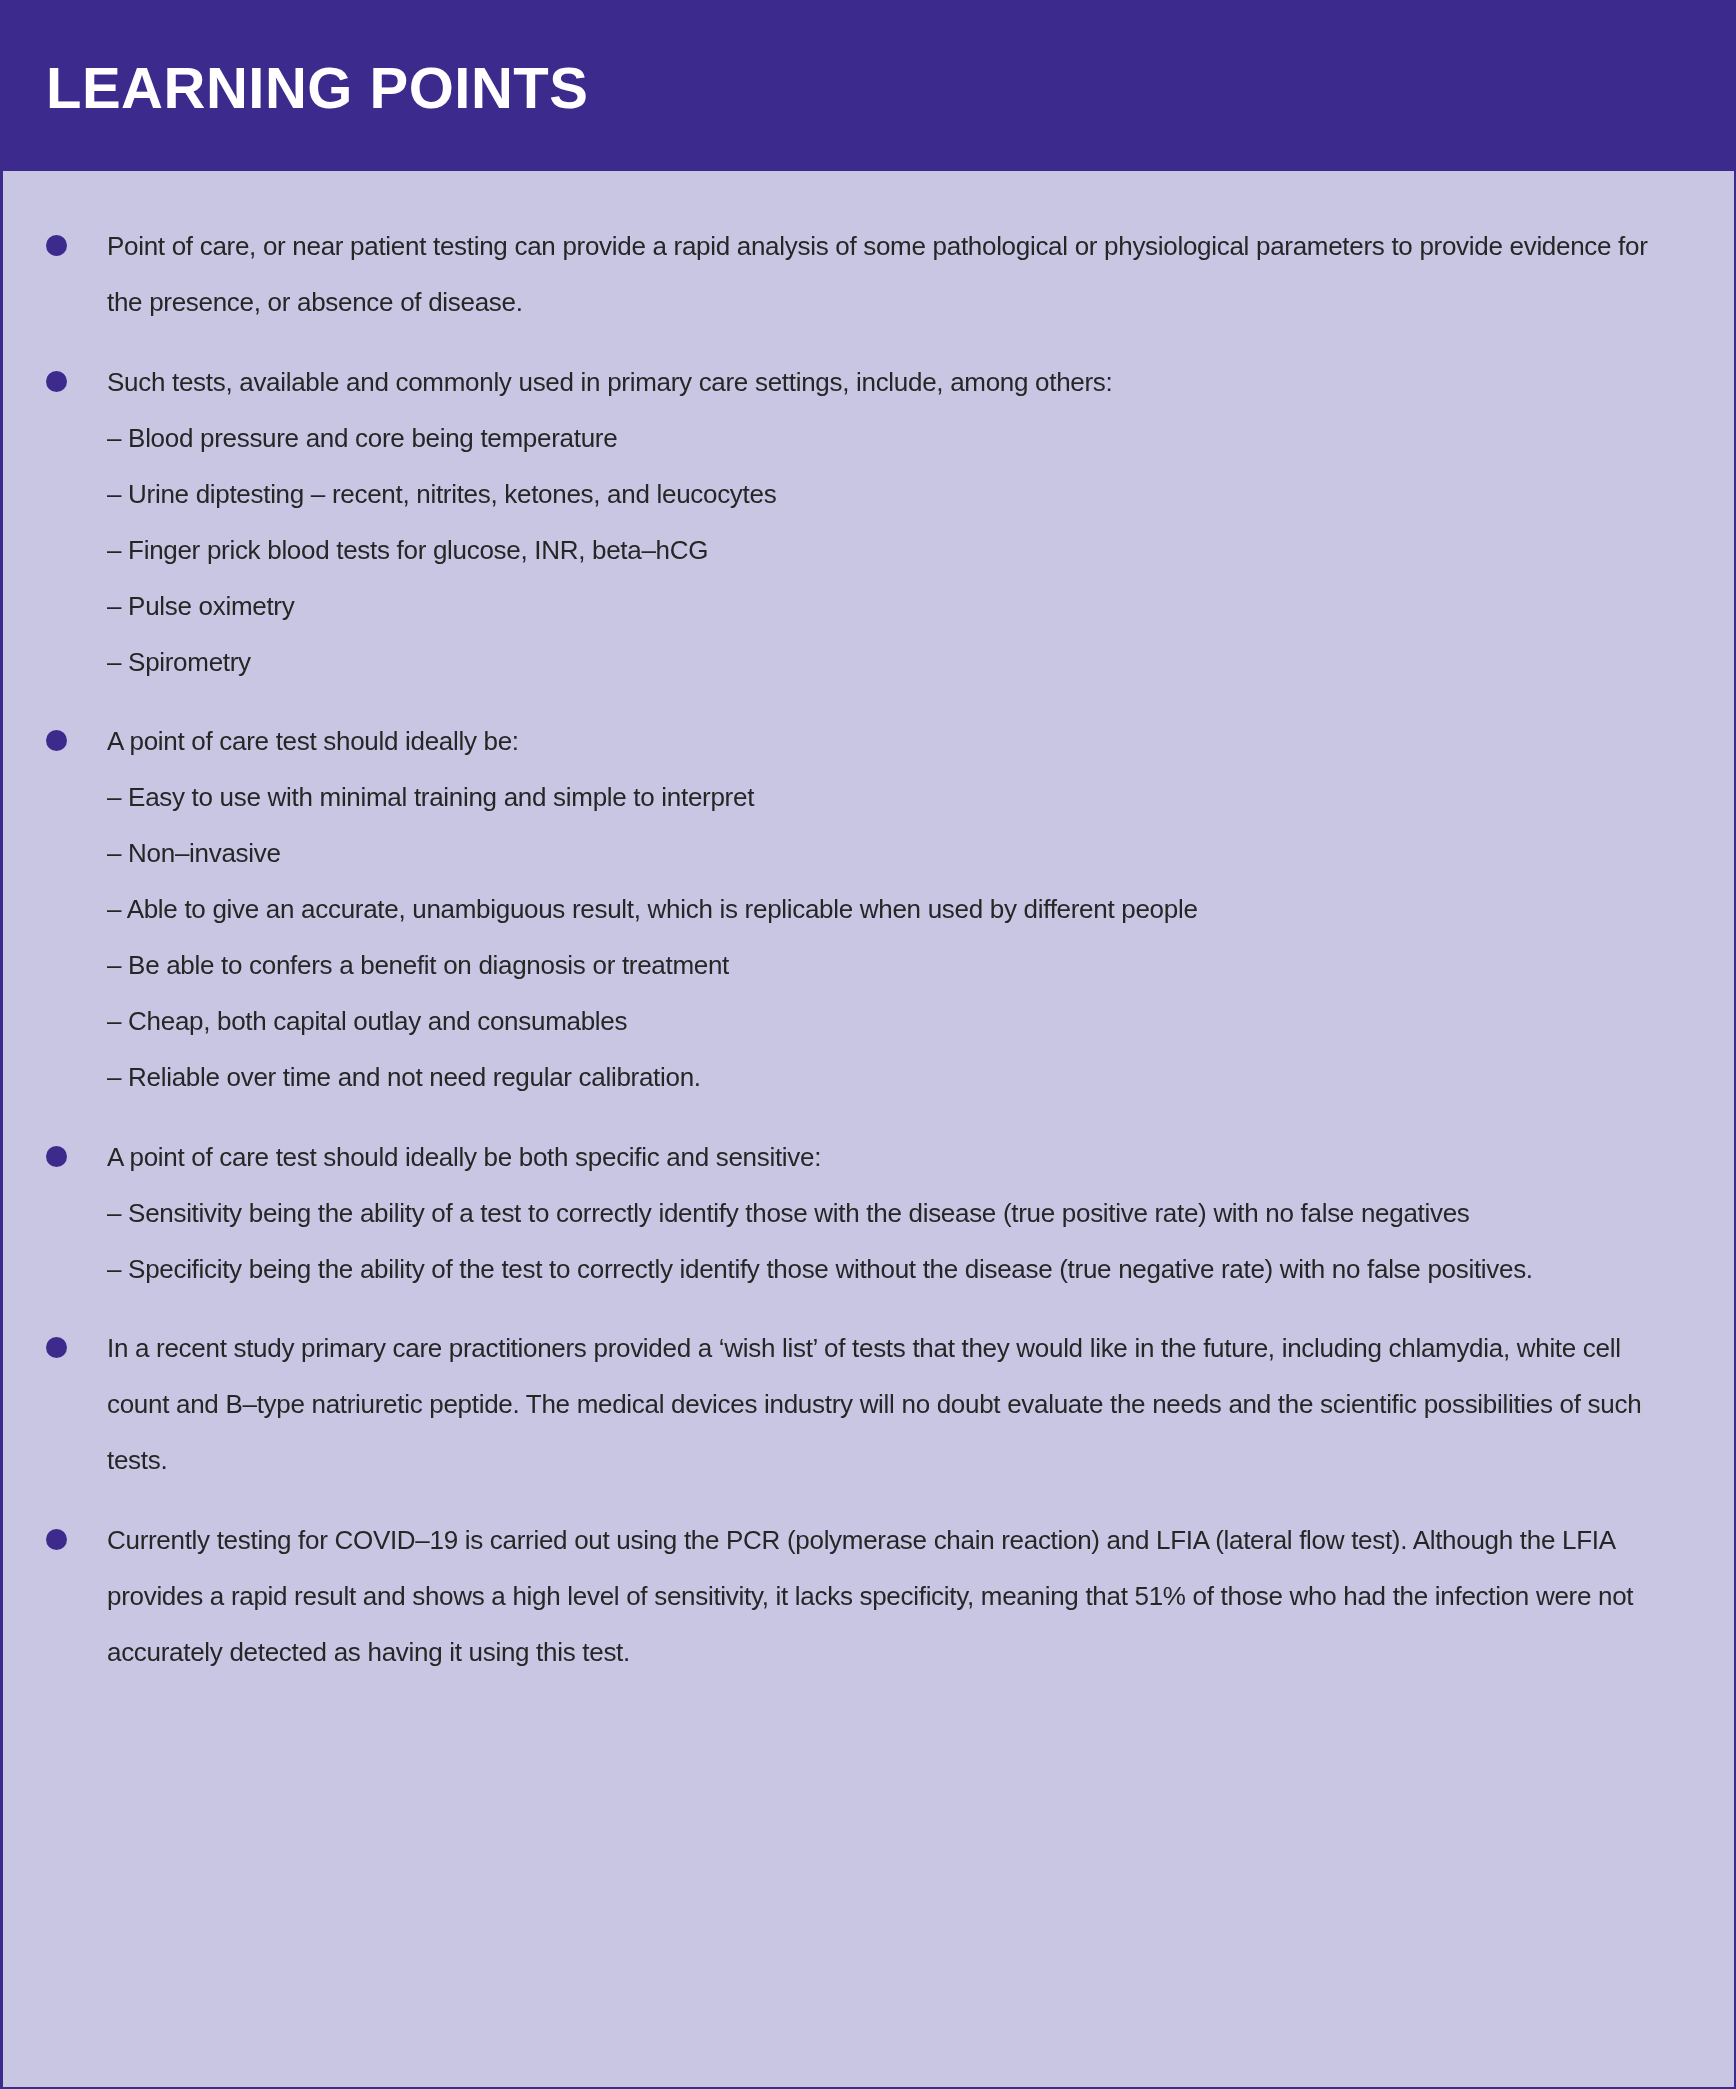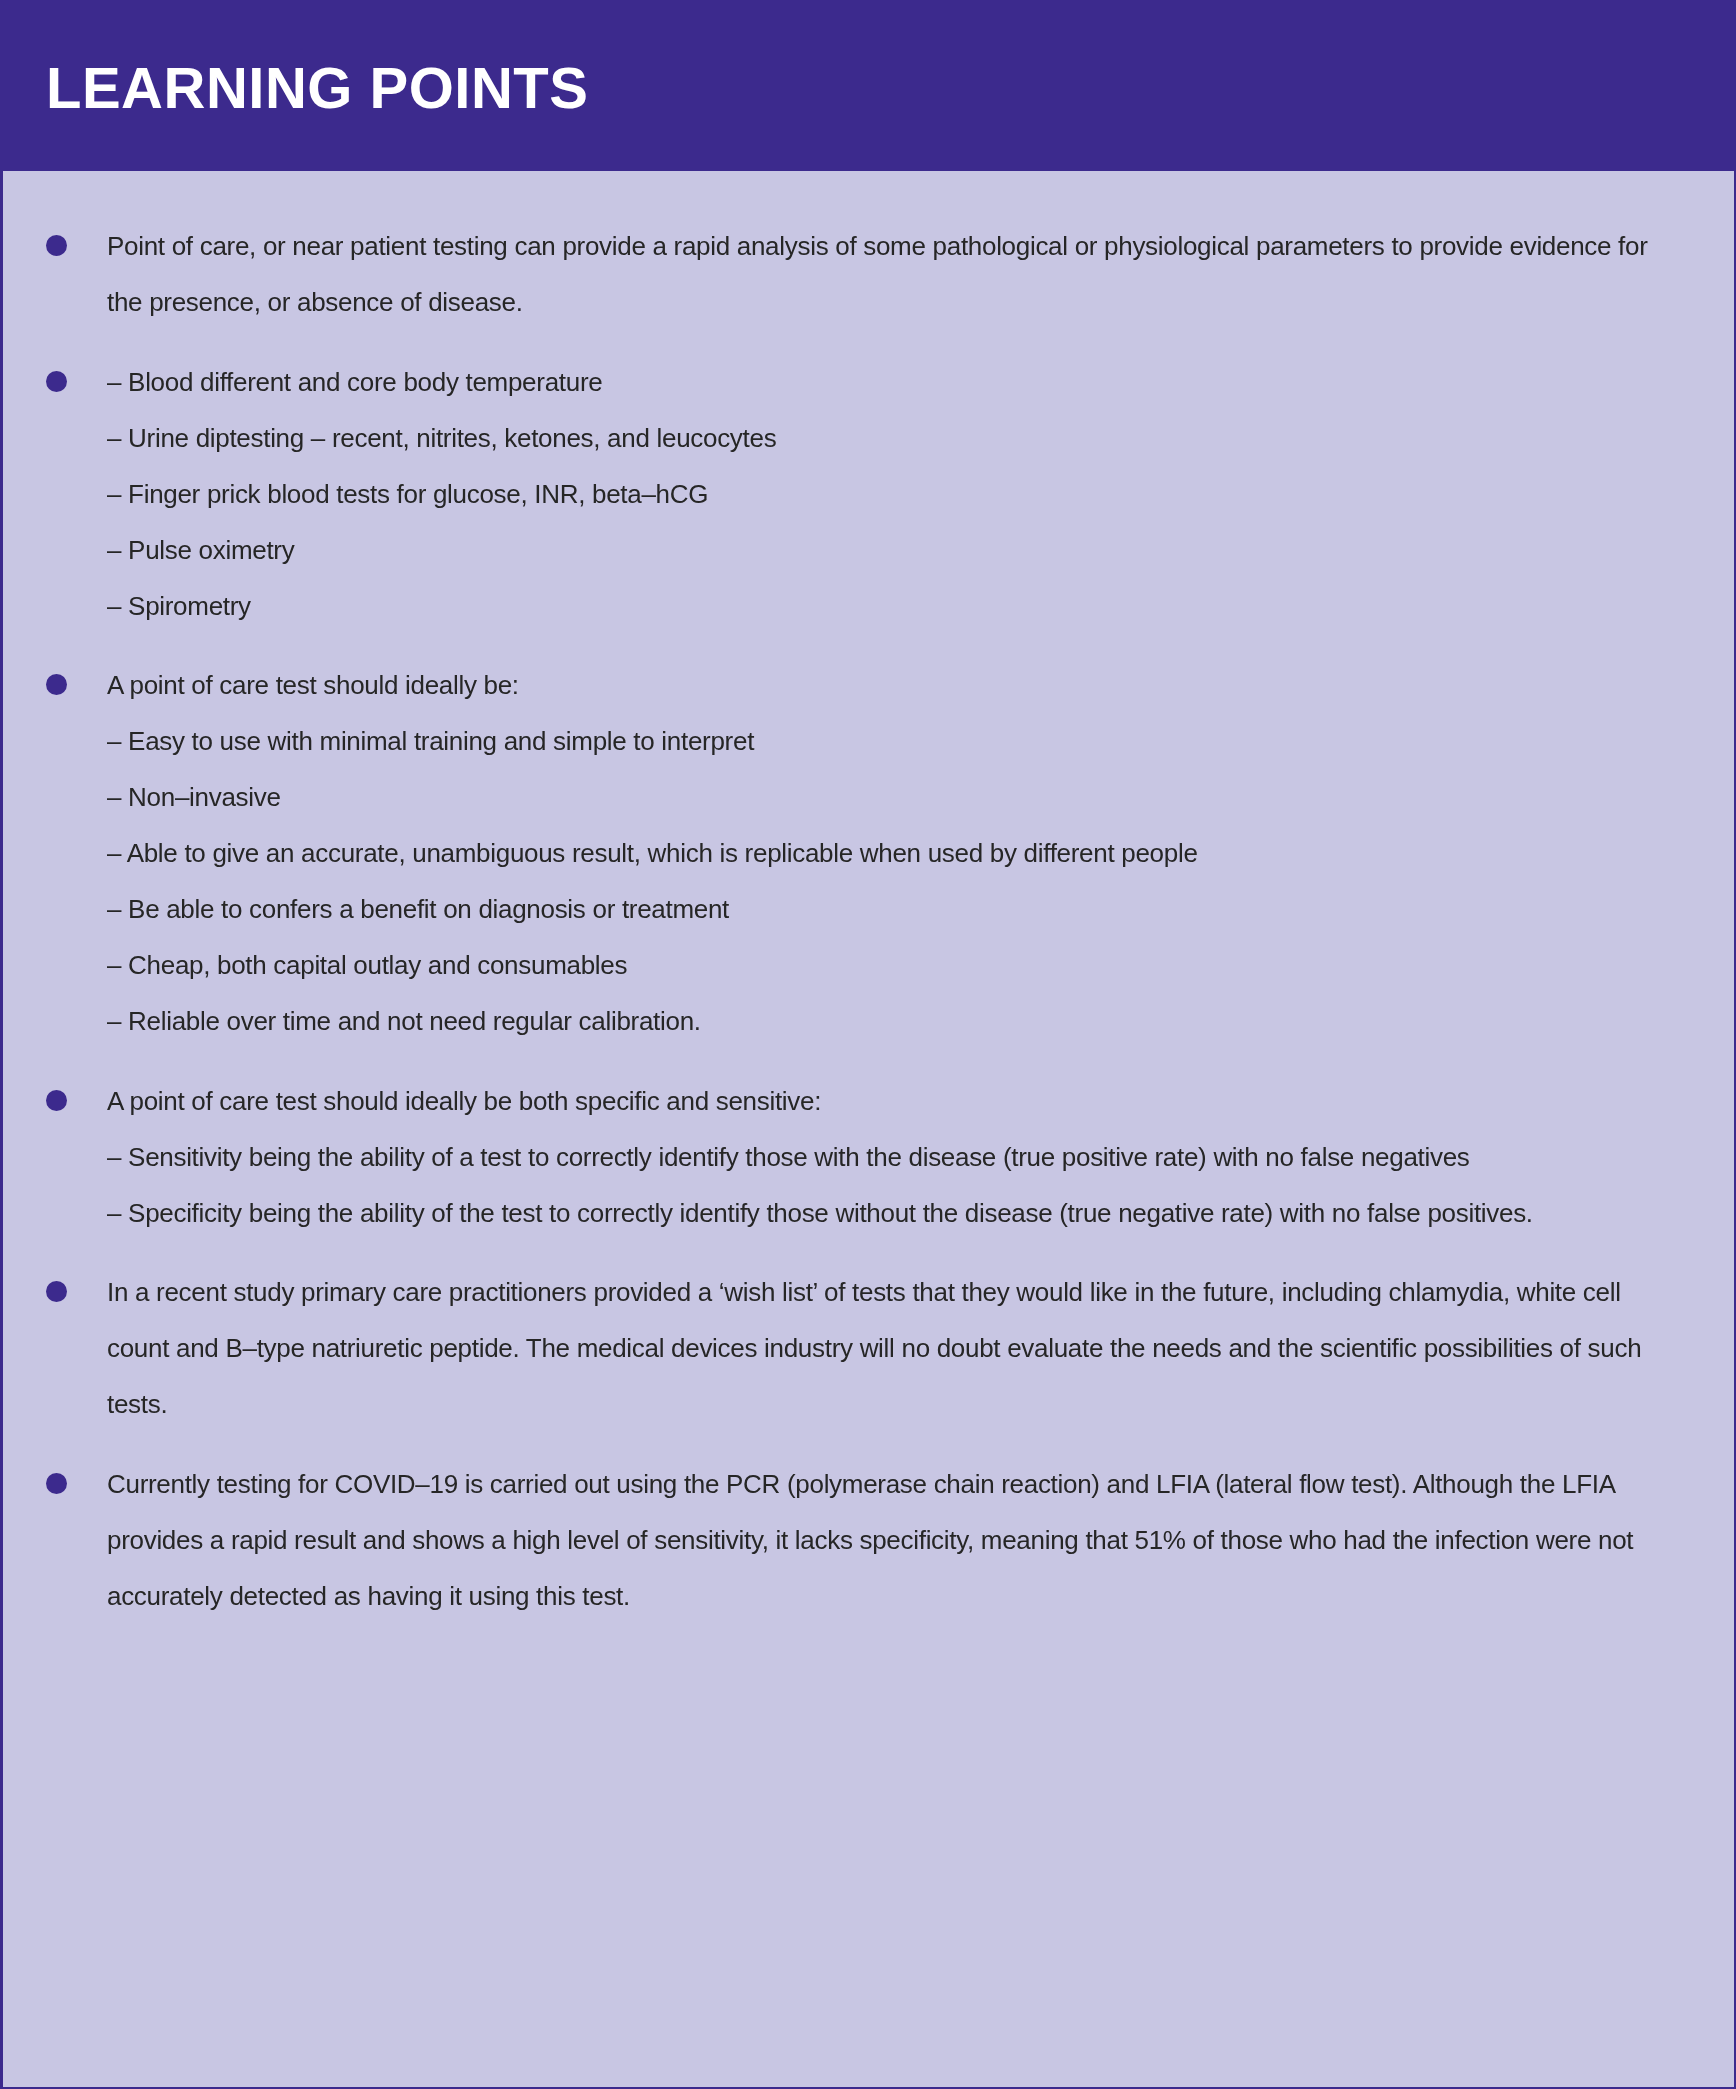--- a/index.html
+++ b/index.html
@@ -72,21 +72,22 @@
     <div class="point">
       <span class="bullet"></span>
       <div class="ptext">
         <div>Point of care, or near patient testing can provide a rapid analysis of some pathological or physiological parameters to provide evidence for the presence, or absence of disease.</div>
       </div>
     </div>
 
     <div class="point">
       <span class="bullet"></span>
       <div class="ptext">
-        <div class="sub">– Blood different and core body temperature</div>
+        <div>Such tests, available and commonly used in primary care settings, include, among others:</div>
+        <div class="sub">– Blood pressure and core being temperature</div>
         <div class="sub">– Urine diptesting – recent, nitrites, ketones, and leucocytes</div>
         <div class="sub">– Finger prick blood tests for glucose, INR, beta–hCG</div>
         <div class="sub">– Pulse oximetry</div>
         <div class="sub">– Spirometry</div>
       </div>
     </div>
 
     <div class="point">
       <span class="bullet"></span>
       <div class="ptext">

